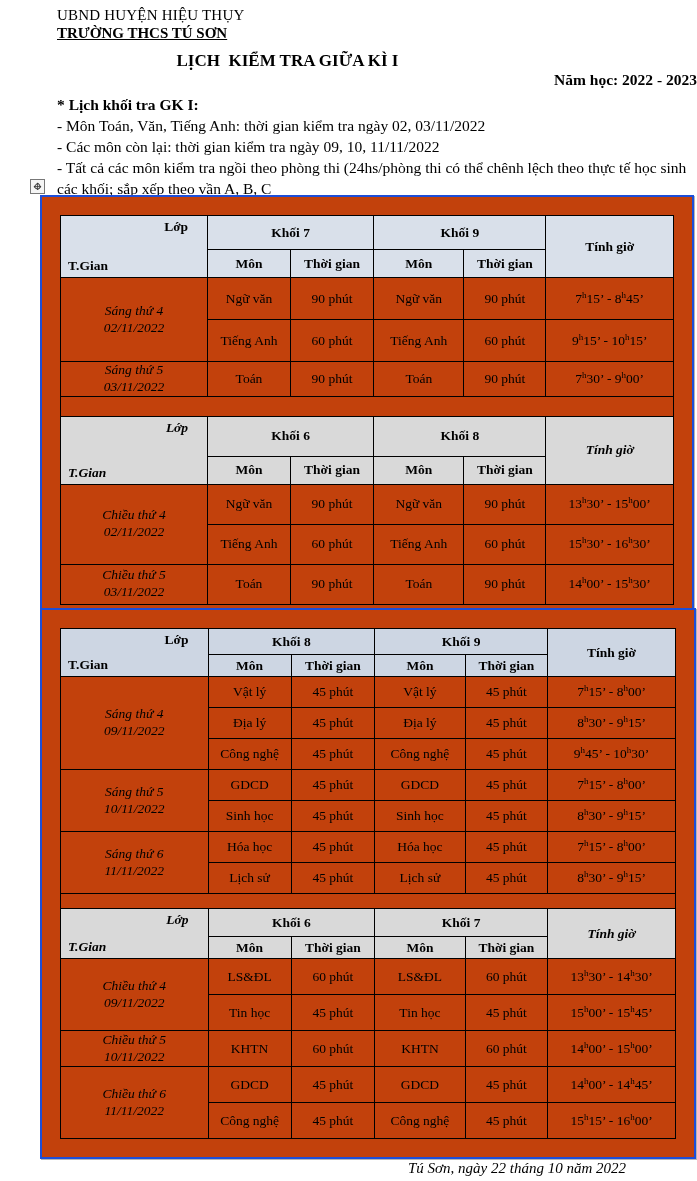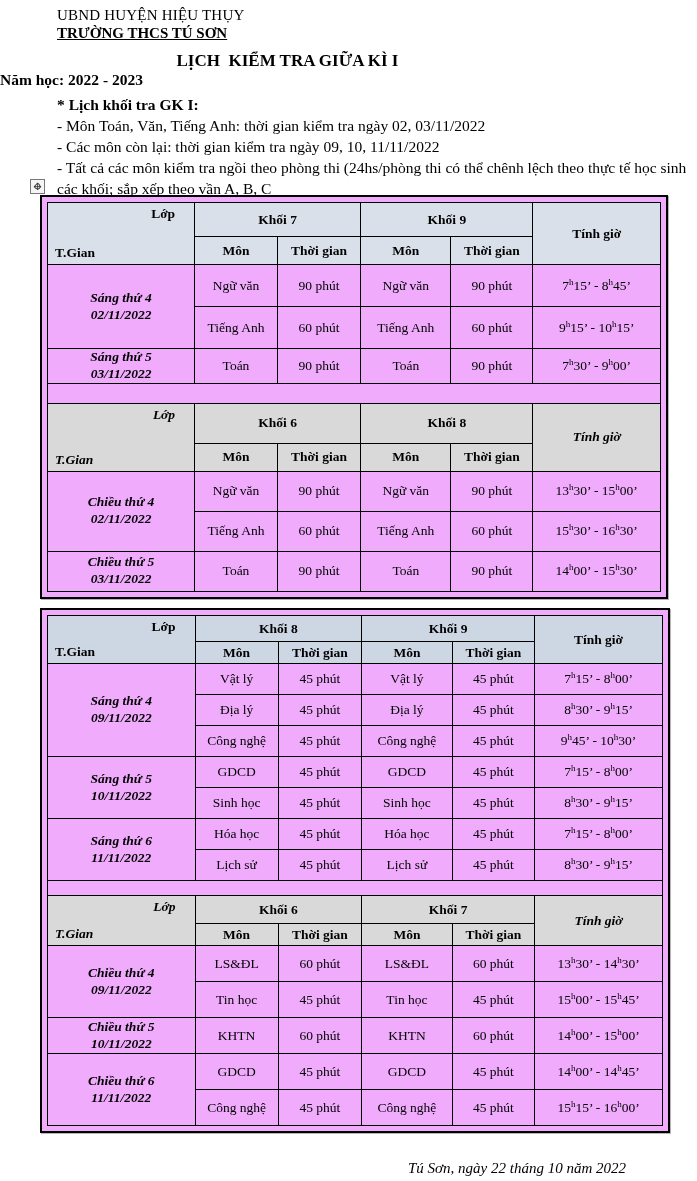--- a/index.html
+++ b/index.html
@@ -6,36 +6,36 @@
   .sheet{position:relative;width:697px;height:1181px;background:#fff;color:#000;
          font-family:"Liberation Serif","DejaVu Serif",serif;overflow:hidden;}
 
   
   #org{position:absolute;top:7px;left:57px;font-size:15px;letter-spacing:.2px;}
   #school{position:absolute;top:25px;left:57px;font-size:15px;font-weight:bold;text-decoration:underline;}
 
   
   #title{position:absolute;top:51px;left:0;width:575px;text-align:center;
          font-size:17px;font-weight:bold;white-space:pre;font-family:Liberation Serif, serif;}
-  #subtitle{position:absolute;top:71px;left:0;width:697px;text-align:left;
+  #subtitle{position:absolute;top:71px;left:0;width:697px;text-align:right;
          font-size:15.5px;font-weight:bold;}
 
   
   #notes{position:absolute;top:94px;left:57px;width:636px;font-size:15.5px;line-height:21px;}
   .note-heading{font-weight:bold;}
 
   
   #move-handle{position:absolute;left:30px;top:179px;width:13px;height:13px;border:1px solid #777;
                background:#f5f5f5;font-family:"DejaVu Sans",sans-serif;color:#333;}
   #move-handle .mh{position:absolute;left:0;top:0;width:13px;height:13px;display:flex;
                    align-items:center;justify-content:center;font-size:10px;line-height:1;}
   #resize-handle-a{position:absolute;left:655px;top:586px;width:8px;height:8px;border:1px solid #9a9a9a;background:#fff;}
 
   
-  .tblock{position:absolute;left:40px;border:2px solid #000000;padding:5px;background:#f0abfc;
+  .tblock{position:absolute;left:40px;border:2px solid #1d4ed8;padding:18px;background:#c2410c;
           box-shadow:1px 1px 0 #b5b5b5;}
   #blockA{top:195px;width:614px;}
   #blockB{top:608px;width:616px;}
   .gap{border-left:1px solid #000;border-right:1px solid #000;}
   .gapA{height:19px;} .gapB{height:14px;}
 
   table.xt{border-collapse:collapse;width:100%;table-layout:fixed;}
   .xt td{border:1px solid #000;text-align:center;vertical-align:middle;padding:0;
          font-size:13.5px;overflow:hidden;}
   .c1{width:24%;} .c2{width:13.5%;} .c3{width:13.6%;} .c4{width:14.7%;} .c5{width:13.4%;} .c6{width:20.8%;}
@@ -46,21 +46,21 @@
   .gray  .hcell{background:#d9d9d9;}
   .gray .diag-top,.gray .diag-bottom,.gray .tinhgio{font-style:italic;}
 
   .diag{position:relative;
         background-image:linear-gradient(to bottom right,
           transparent calc(50% - .7px),#000 calc(50% - .7px),
           #000 calc(50% + .7px),transparent calc(50% + .7px));}
   .diag-top{position:absolute;top:3px;right:13%;}
   .diag-bottom{position:absolute;bottom:3px;left:7px;text-align:center;}
 
-  .sess-cell{font-weight:bold;font-style:italic;margin-left:19px;}
+  .sess-cell{font-weight:normal;font-style:italic;margin-left:19px;}
   .sess-line{line-height:1.25;}
   .timing sup{font-size:9px;line-height:0;}
 
   
   .rh22{height:22px;} .rh26{height:26px;} .rh28{height:28px;} .rh31{height:31px;}
   .rh33{height:33px;} .rh34{height:34px;} .rh36{height:36px;} .rh40{height:40px;} .rh42{height:42px;}
 
   
   #footer{position:absolute;top:1132px;left:352px;width:330px;text-align:center;}
   .f-date{font-style:italic;font-size:15px;margin-top:28px;}

